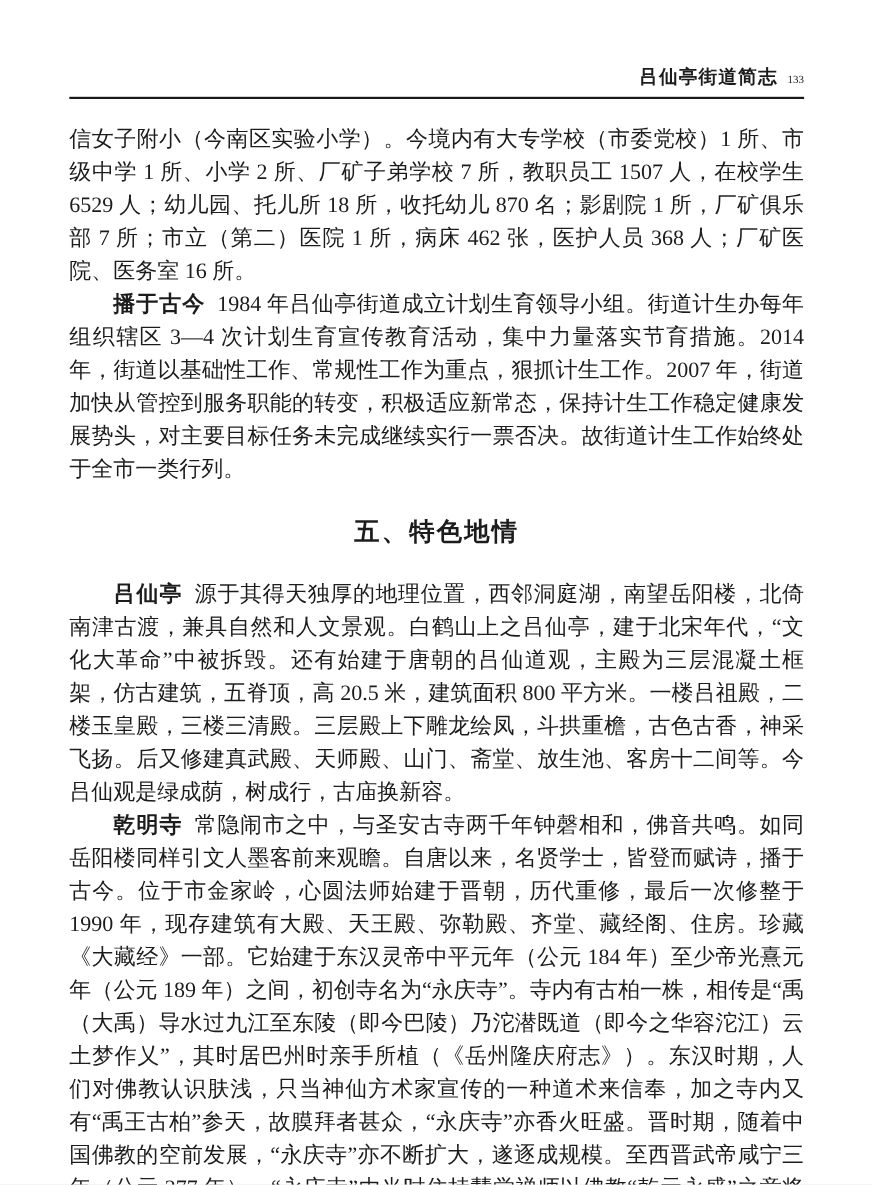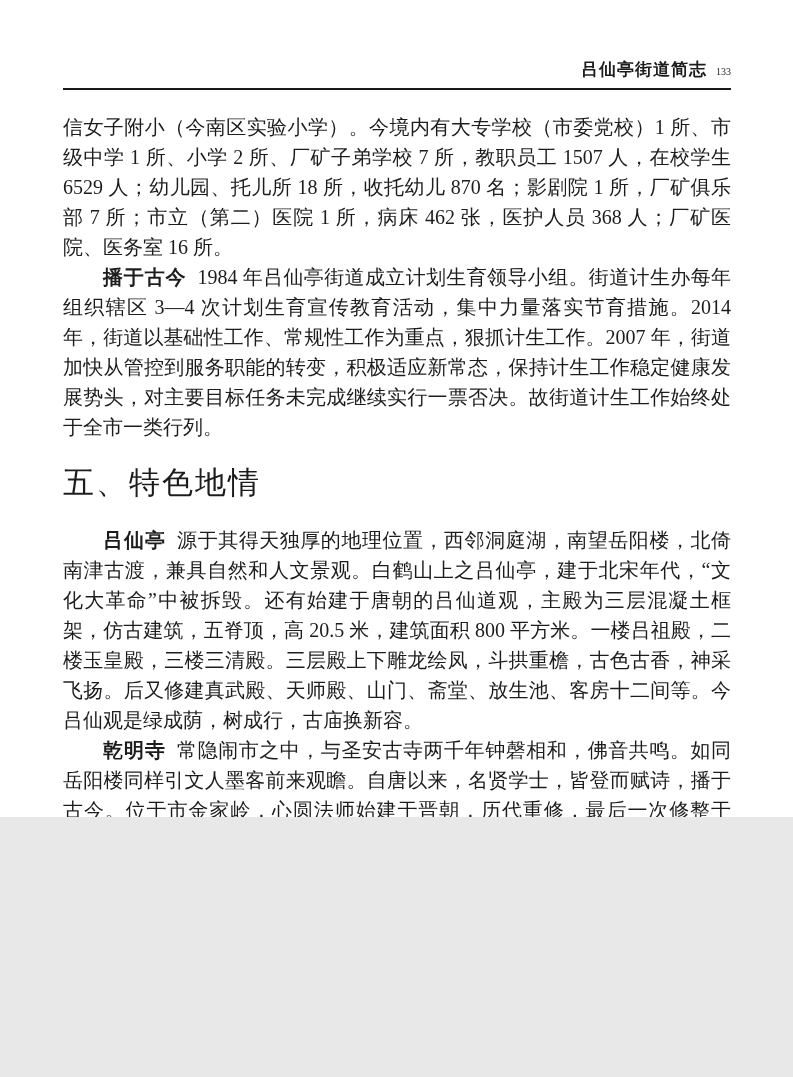--- a/index.html
+++ b/index.html
@@ -3,21 +3,21 @@
 <meta charset="utf-8">
 <style>
   html, body {
     margin: 0;
     padding: 0;
     background: #e8e8e8;
   }
   .page {
     position: relative;
     width: 793px;
-    height: 817px;
+    height: 1077px;
     margin: 0 auto;
     background: #ffffff;
     overflow: hidden;
     color: #1c1c1c;
     font-family: "Liberation Serif", "DejaVu Serif", serif;
   }
   .content {
     position: absolute;
     left: 63px;
     top: 0;
@@ -62,23 +62,23 @@
   }
   .para-lead {
     font-family: "Liberation Sans", "DejaVu Sans", sans-serif;
     font-weight: 700;
     margin-right: 0.55em;
     letter-spacing: 0.5px;
   }
   
   .section-heading {
     font-family: "Liberation Sans", "DejaVu Sans", sans-serif;
-    font-size: 31px;
-    font-weight: 400;
-    text-align: left;
+    font-size: 23px;
+    font-weight: 700;
+    text-align: center;
     letter-spacing: 2px;
     margin: 26px 0 27px 0;
     text-indent: 0;
   }
 </style>
 </head>
 <body>
 
 <div class="page">
   <div class="content">

